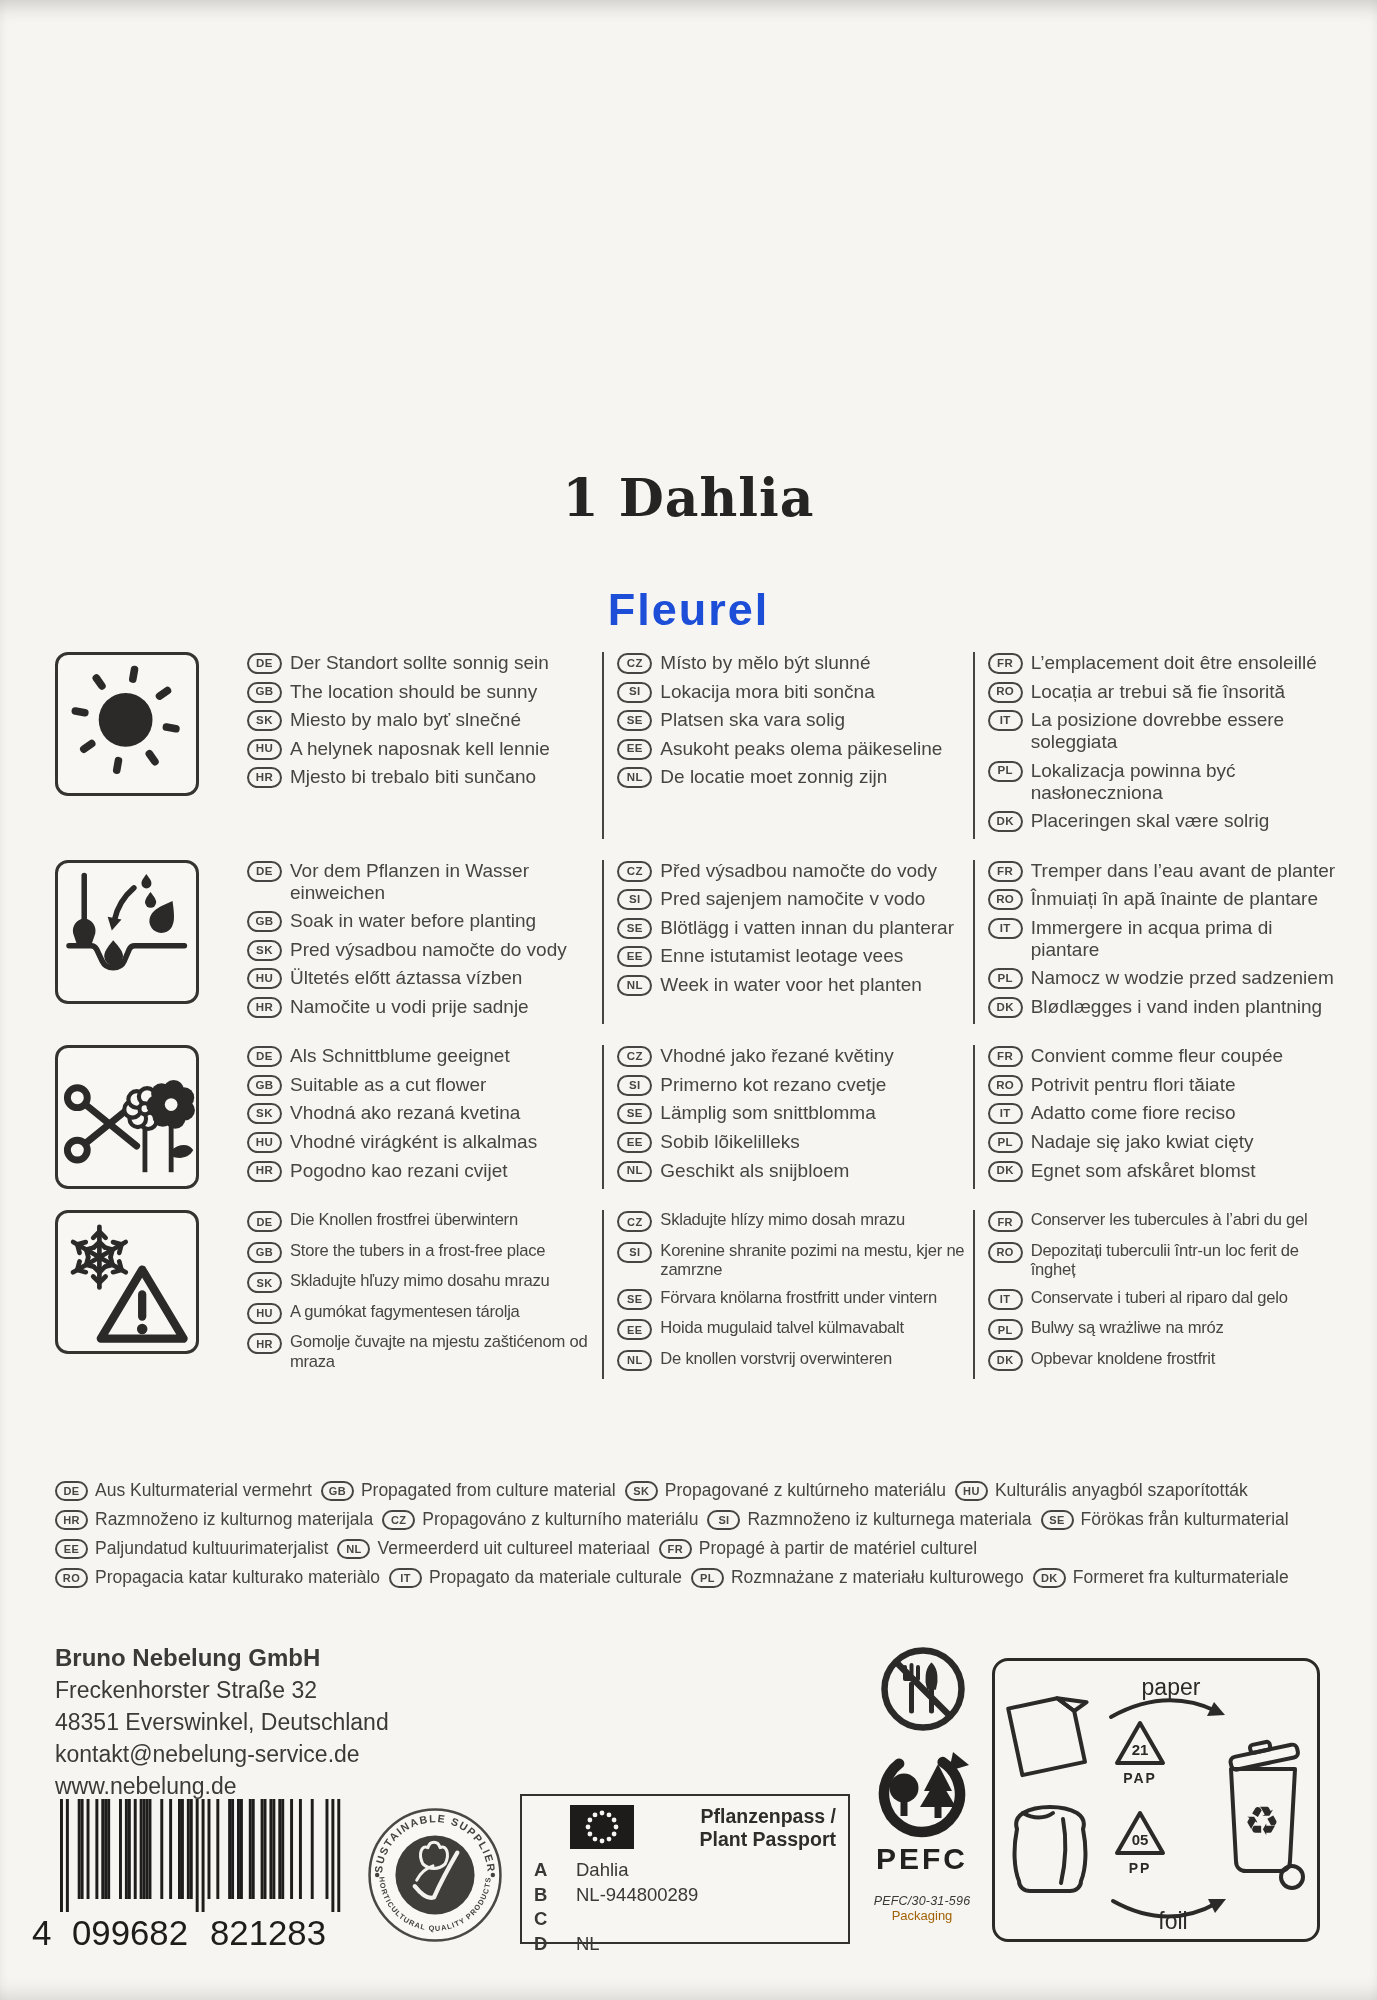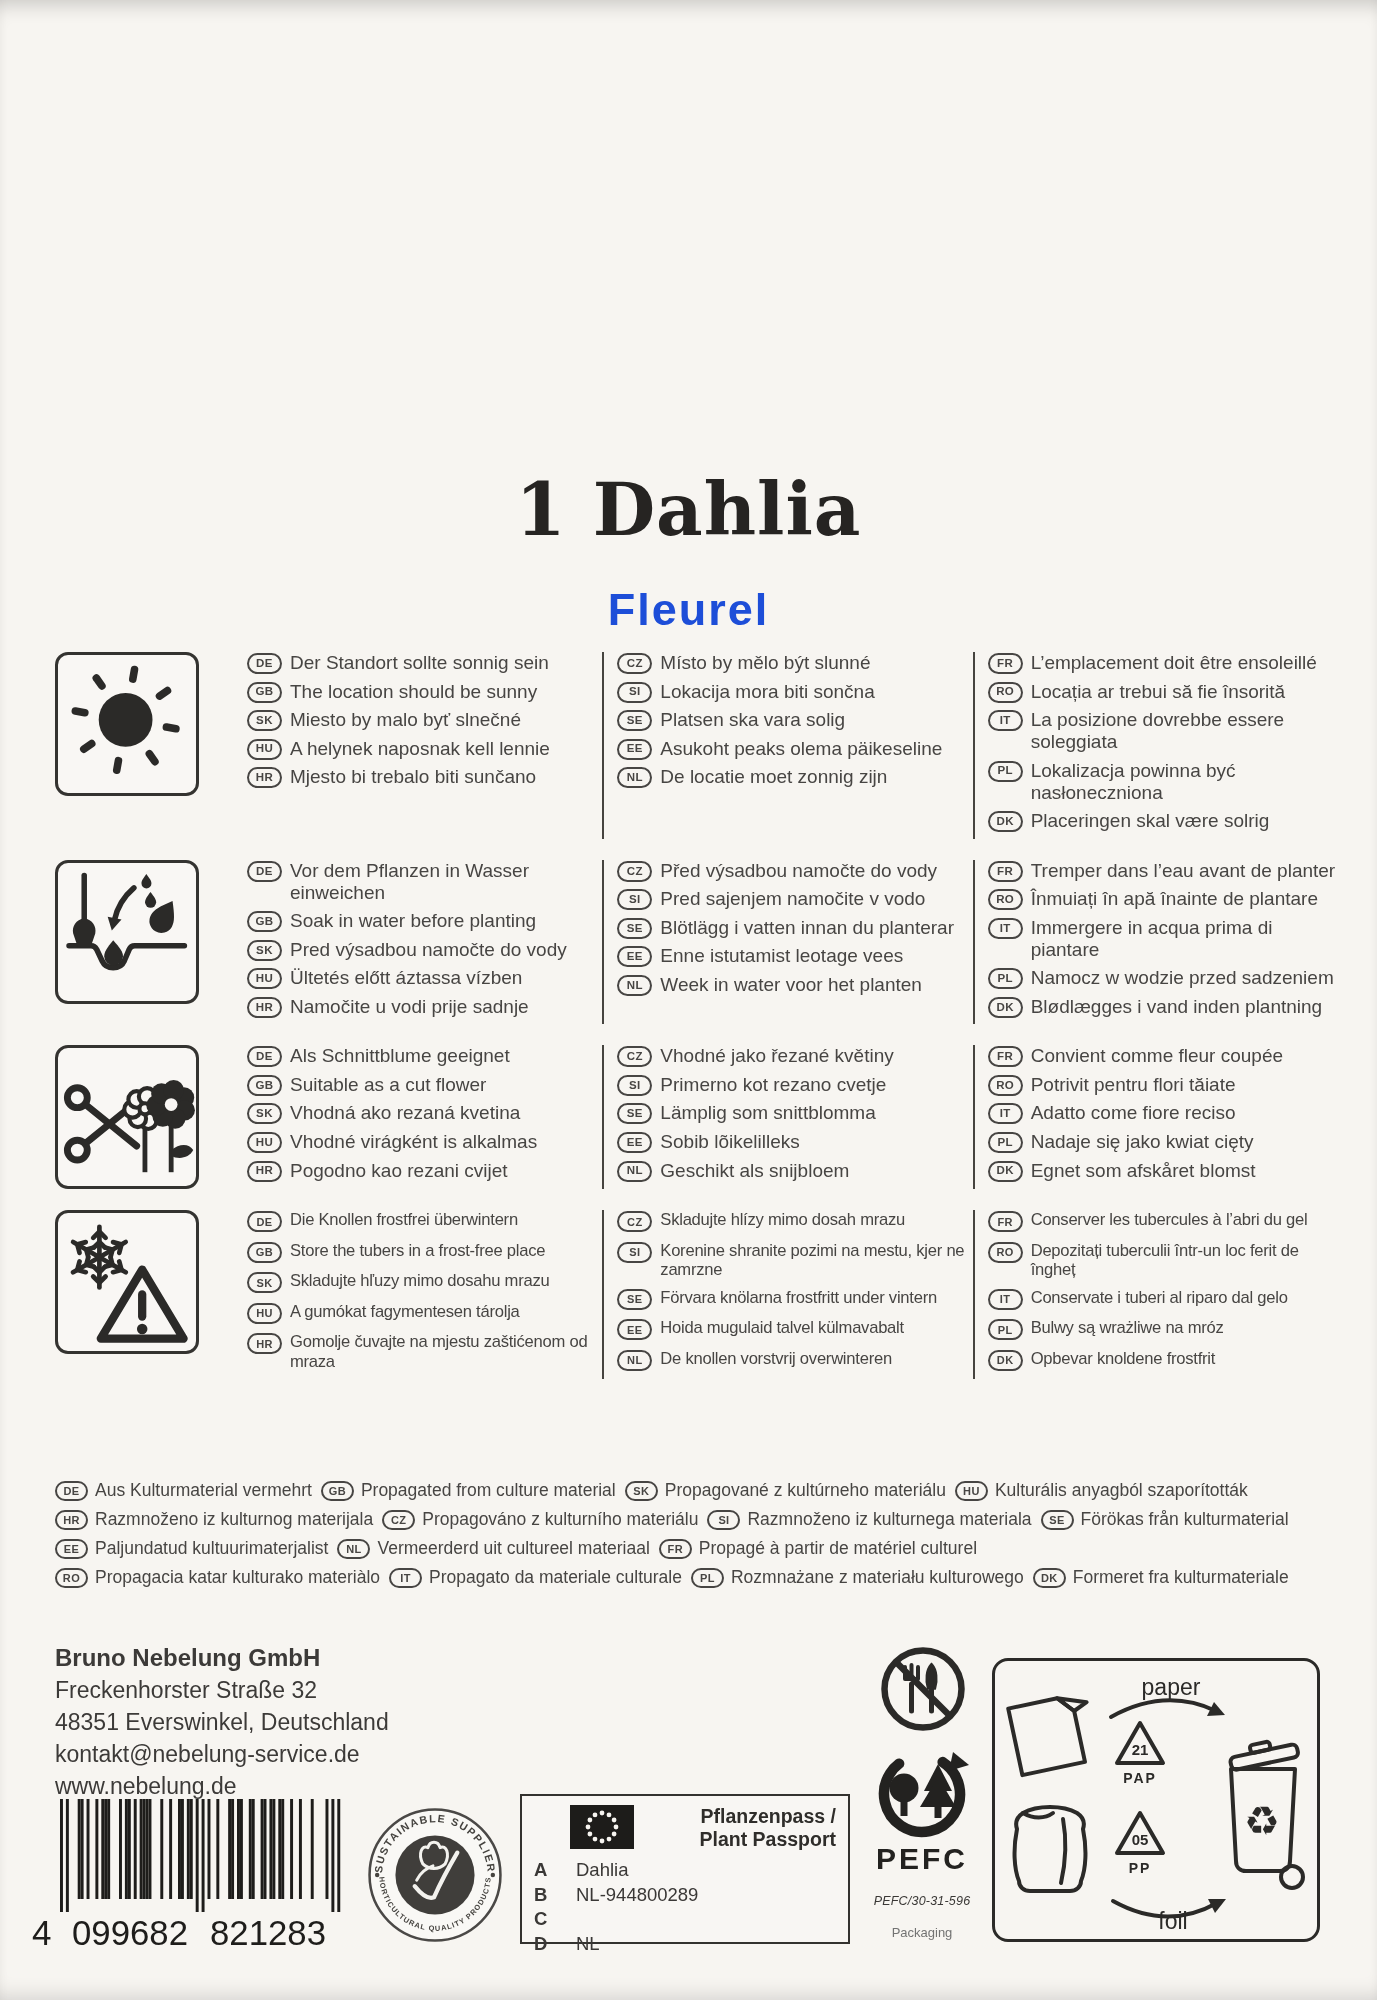--- a/index.html
+++ b/index.html
@@ -1,21 +1,21 @@
 <!DOCTYPE html>
 <html><head>
 <meta charset="utf-8">
 <style>
   html,body{margin:0;padding:0;background:#e9e7e4;}
   .page{position:relative;width:1377px;height:2000px;background:#f7f5f1;overflow:hidden;
         font-family:"Liberation Sans",sans-serif;color:#474543;
         box-shadow:inset 0 16px 20px -12px rgba(0,0,0,.20), inset 0 -16px 20px -12px rgba(0,0,0,.14);}
   
   .title{position:absolute;top:467px;left:0;width:100%;text-align:center;
-         font-family:"DejaVu Serif",serif;font-weight:700;font-size:72px;letter-spacing:1px;color:#262422;}
+         font-family:"DejaVu Serif",serif;font-weight:700;font-size:52px;letter-spacing:1px;color:#262422;}
   .subtitle{position:absolute;top:584px;left:0;width:100%;text-align:center;
             font-weight:700;font-size:45px;letter-spacing:2px;color:#1d4ed8;}
   
   .instructions{position:absolute;top:652px;left:55px;right:34px;}
   .irow{display:flex;margin-bottom:21px;min-height:142px;}
   .ibox{width:138px;height:138px;border:3.5px solid #343330;border-radius:13px;margin-right:48px;flex:none;background:#f9f7f4;}
   .ibox svg{width:100%;height:100%;display:block;}
   .cols{display:flex;flex:1;align-items:stretch;}
   .col{flex:1;padding-right:6px;min-width:0;}
   .col.c2,.col.c3{border-left:2px solid #46443f;padding-left:13px;}
@@ -45,21 +45,21 @@
   .pp-title{font-weight:700;font-size:19.5px;line-height:23px;text-align:right;color:#2f2d2a;}
   .pp-rows{margin-top:7px;}
   .pp-row{display:flex;font-size:18.5px;line-height:24.5px;color:#3a3836;}
   .pp-key{font-weight:700;width:42px;flex:none;}
   
   .nofood{position:absolute;left:878px;top:1644px;width:90px;height:90px;}
   .pefc{position:absolute;left:858px;top:1744px;width:128px;text-align:center;color:#232220;}
   .pefc-mark{width:118px;height:100px;margin:0 auto;display:block;}
   .pefc-name{font-weight:700;font-size:30px;letter-spacing:3px;line-height:30px;margin-top:0px;}
   .pefc-code{font-size:12.5px;margin-top:20px;letter-spacing:.2px;color:#3a3836;font-style:italic;}
-  .pefc-pack{font-size:13px;margin-top:17px;color:#737373;}
+  .pefc-pack{font-size:13px;color:#a16207;}
   
   .recycle{position:absolute;left:992px;top:1658px;width:328px;height:284px;border:3px solid #2b2a28;
            border-radius:16px;box-sizing:border-box;}
   .recycle svg{width:100%;height:100%;display:block;}
   .rc-stroke{stroke:#2b2a28;fill:none;stroke-width:4;stroke-linecap:round;stroke-linejoin:round;}
   .rc-fill{fill:#2b2a28;stroke:none;}
   .rc-text{fill:#2b2a28;font-family:"Liberation Sans",sans-serif;}
 </style>
 </head>
 <body>

